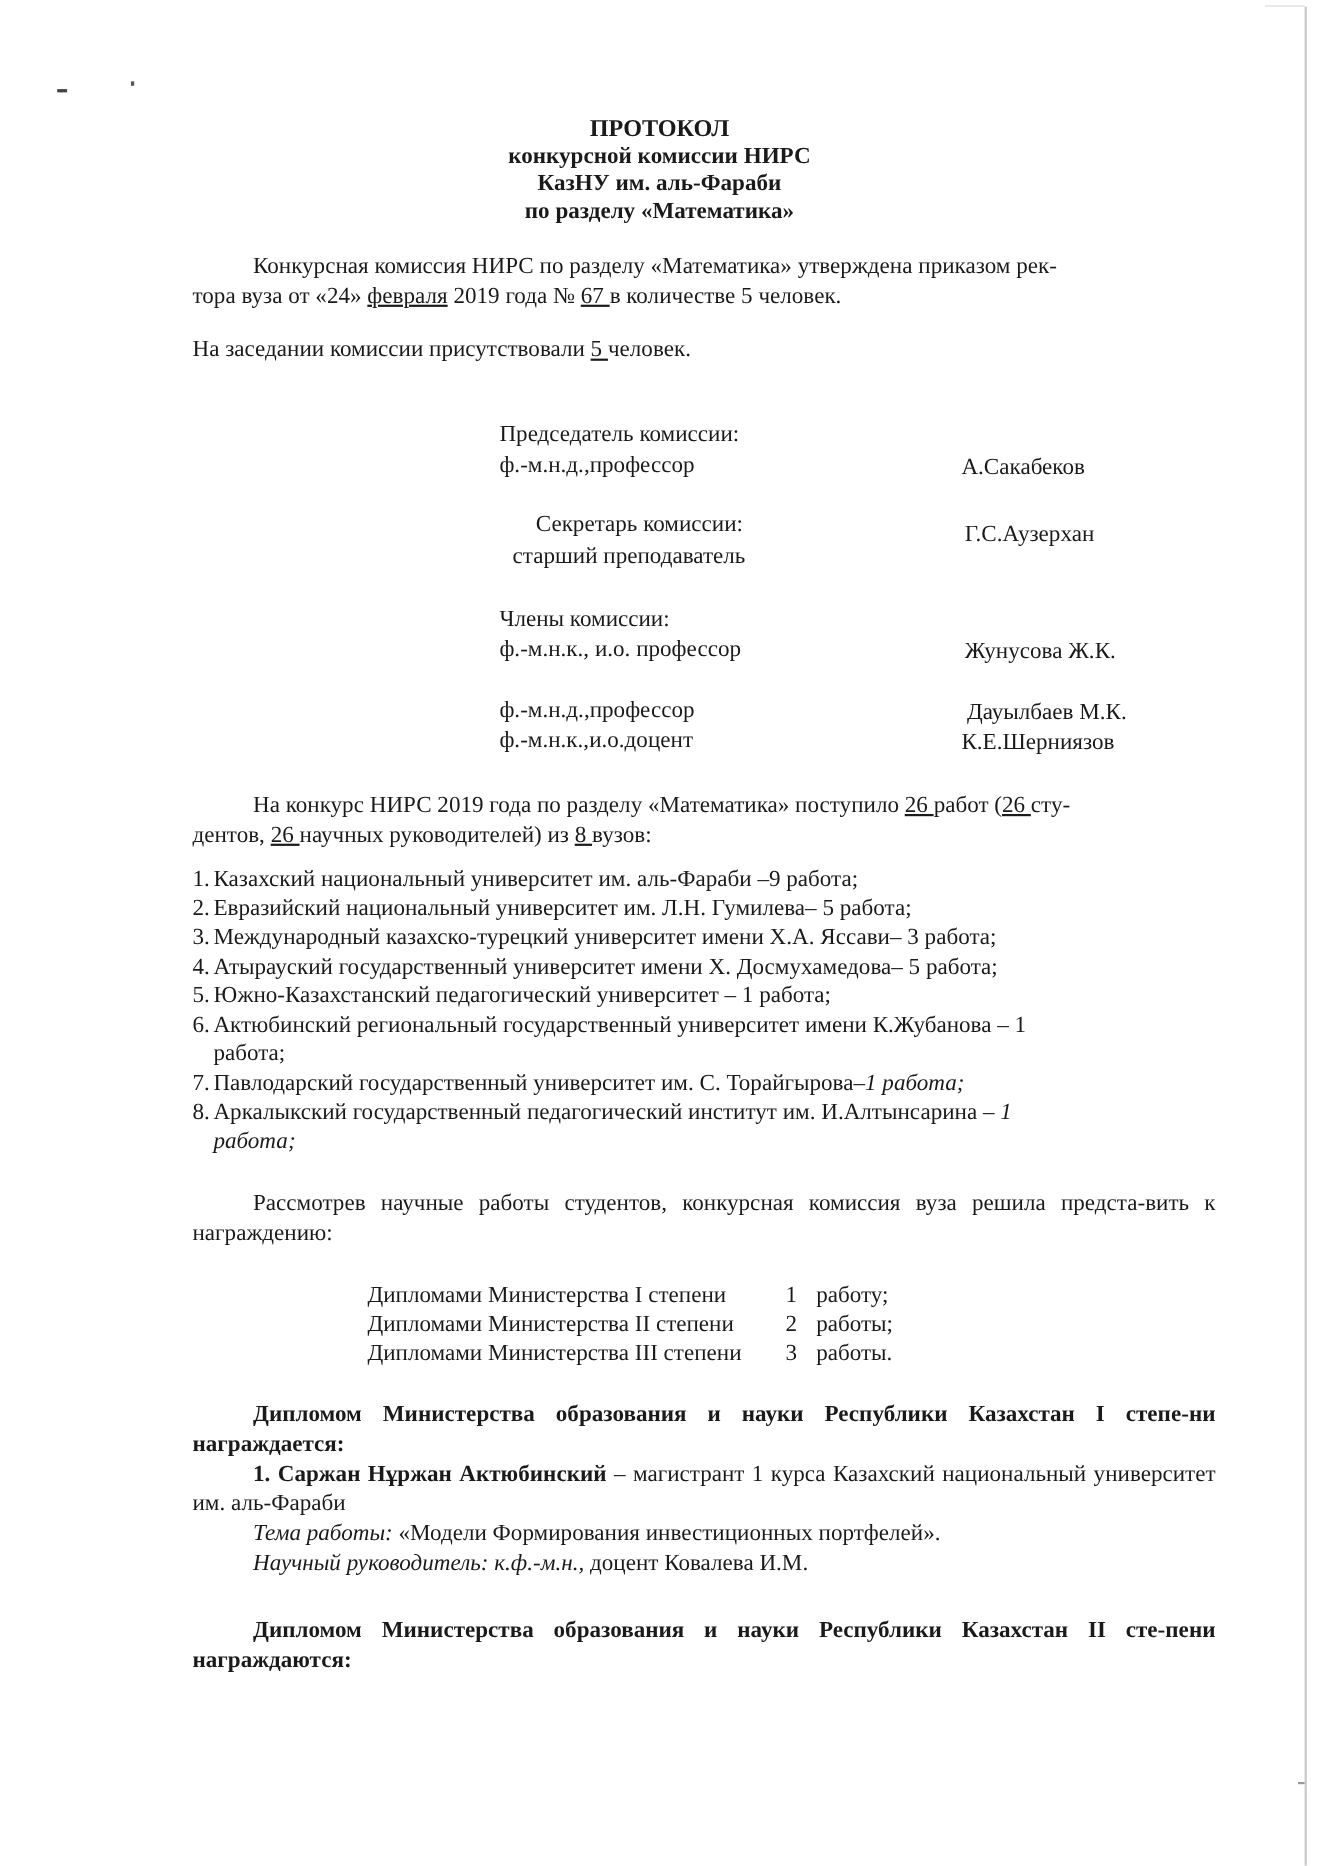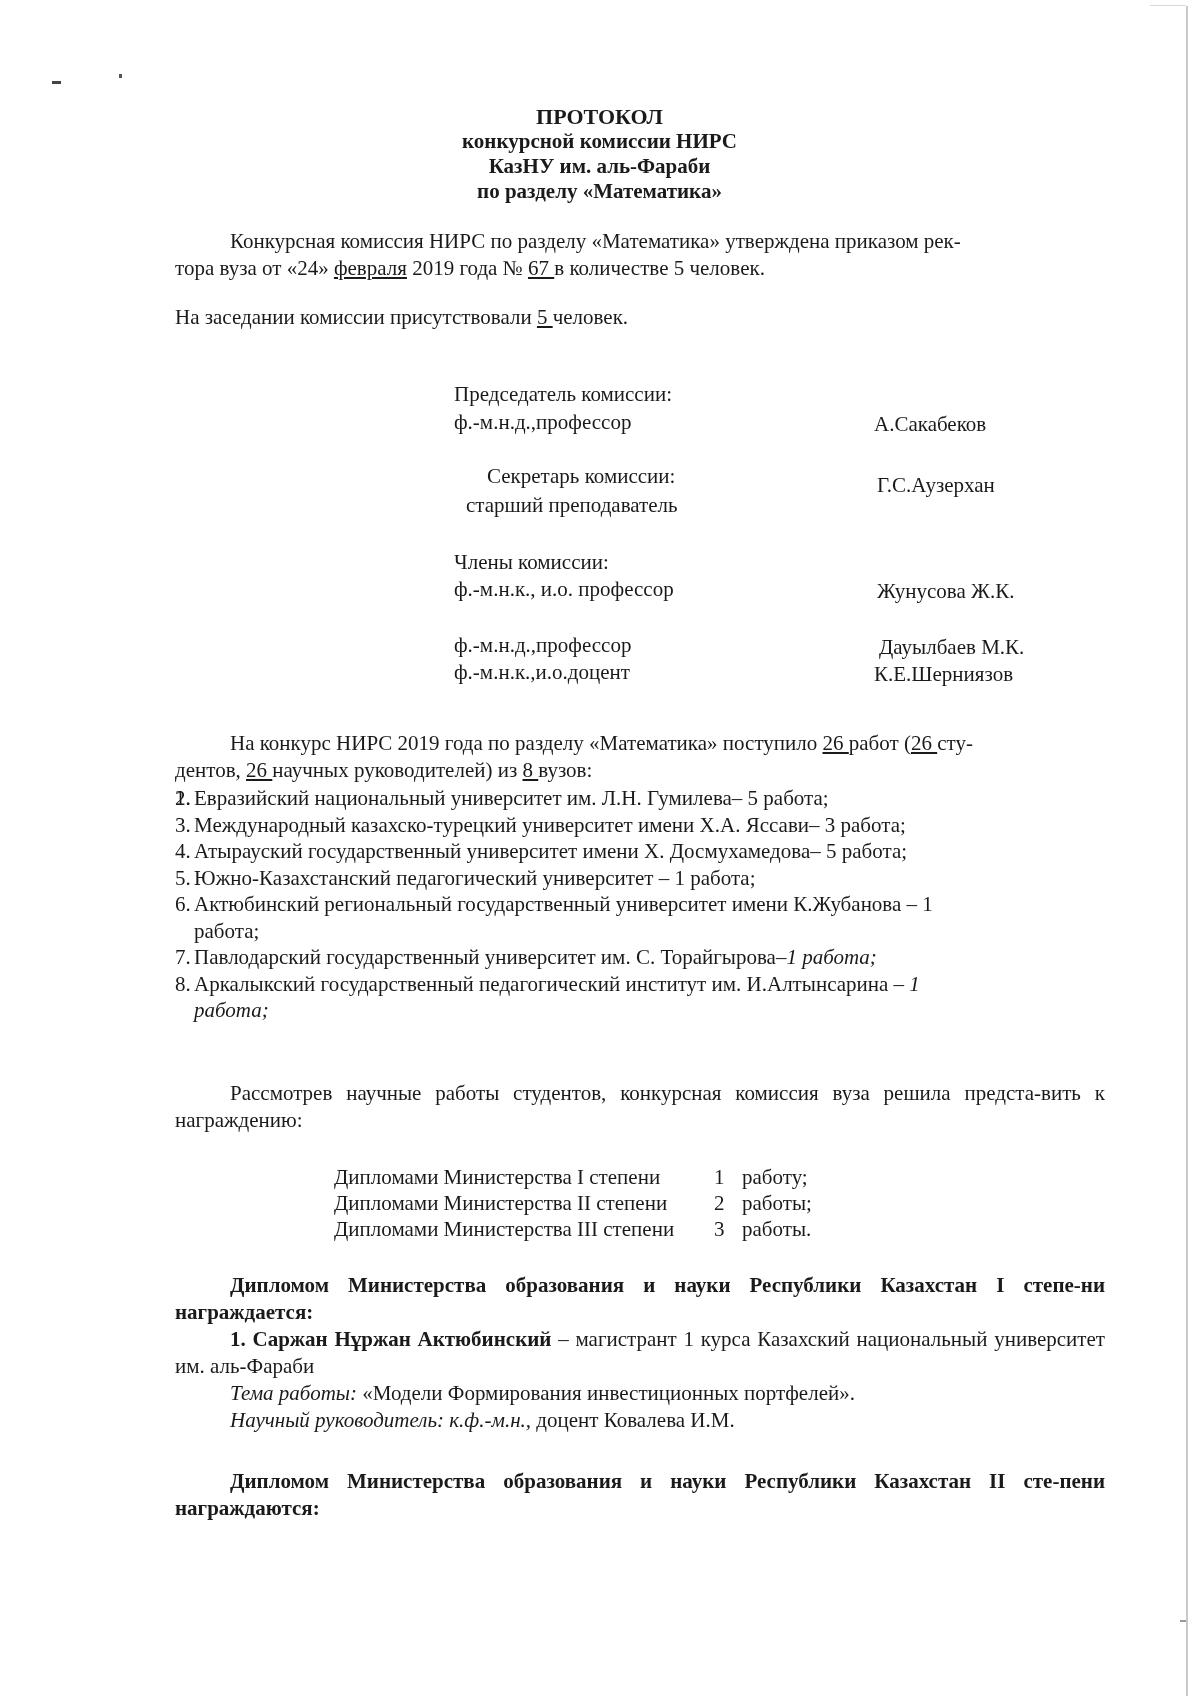--- a/index.html
+++ b/index.html
@@ -70,31 +70,31 @@
   <div class="abs" style="left:454px; top:549px;">Члены комиссии:</div>
   <div class="abs" style="left:454px; top:576px;">ф.-м.н.к., и.о. профессор</div>
   <div class="abs" style="left:877px; top:578px;">Жунусова Ж.К.</div>
 
   <div class="abs" style="left:454px; top:632px;">ф.-м.н.д.,профессор</div>
   <div class="abs" style="left:879px; top:634px;">Дауылбаев М.К.</div>
   <div class="abs" style="left:454px; top:659px;">ф.-м.н.к.,и.о.доцент</div>
   <div class="abs" style="left:874px; top:661px;">К.Е.Шерниязов</div>
 </div>
 
-<div class="para" style="top:718px; left:175px; width:945px;margin-top:12px;">
+<div class="para" style="top:718px; left:175px; width:945px;">
   <div class="first" style="white-space:nowrap;">
     <span>На конкурс НИРС 2019 года по разделу «Математика» поступило </span><u>26 </u><span>работ (</span><u>26 </u><span>сту-</span>
   </div>
   <div style="white-space:nowrap;">
     <span>дентов, </span><u>26 </u><span> научных руководителей) из </span><u>8 </u><span>вузов:</span>
   </div>
 </div>
 
 <ul class="list">
-  <li><span class="num">1.</span></li>
+  <li><span class="num">1.</span><span>Казахский национальный университет им. аль-Фараби –9 работа;</span></li>
   <li><span class="num">2.</span><span>Евразийский национальный университет им. Л.Н. Гумилева– 5 работа;</span></li>
   <li><span class="num">3.</span><span>Международный казахско-турецкий университет имени Х.А. Яссави– 3 работа;</span></li>
   <li><span class="num">4.</span><span>Атырауский государственный университет имени Х. Досмухамедова– 5  работа;</span></li>
   <li><span class="num">5.</span><span>Южно-Казахстанский педагогический университет – 1 работа;</span></li>
   <li style="width:760px;"><span class="num">6.</span><span>Актюбинский региональный государственный университет имени К.Жубанова – 1 работа;</span></li>
   <li><span class="num">7.</span><span>Павлодарский государственный университет им. С. Торайгырова–</span><span class="ital">1 работа;</span></li>
   <li style="width:780px;"><span class="num">8.</span><span>Аркалыкский государственный педагогический институт им. И.Алтынсарина – </span><span class="ital">1 работа;</span></li>
 </ul>
 
 <div class="para" style="top:1080px; width:930px;">

